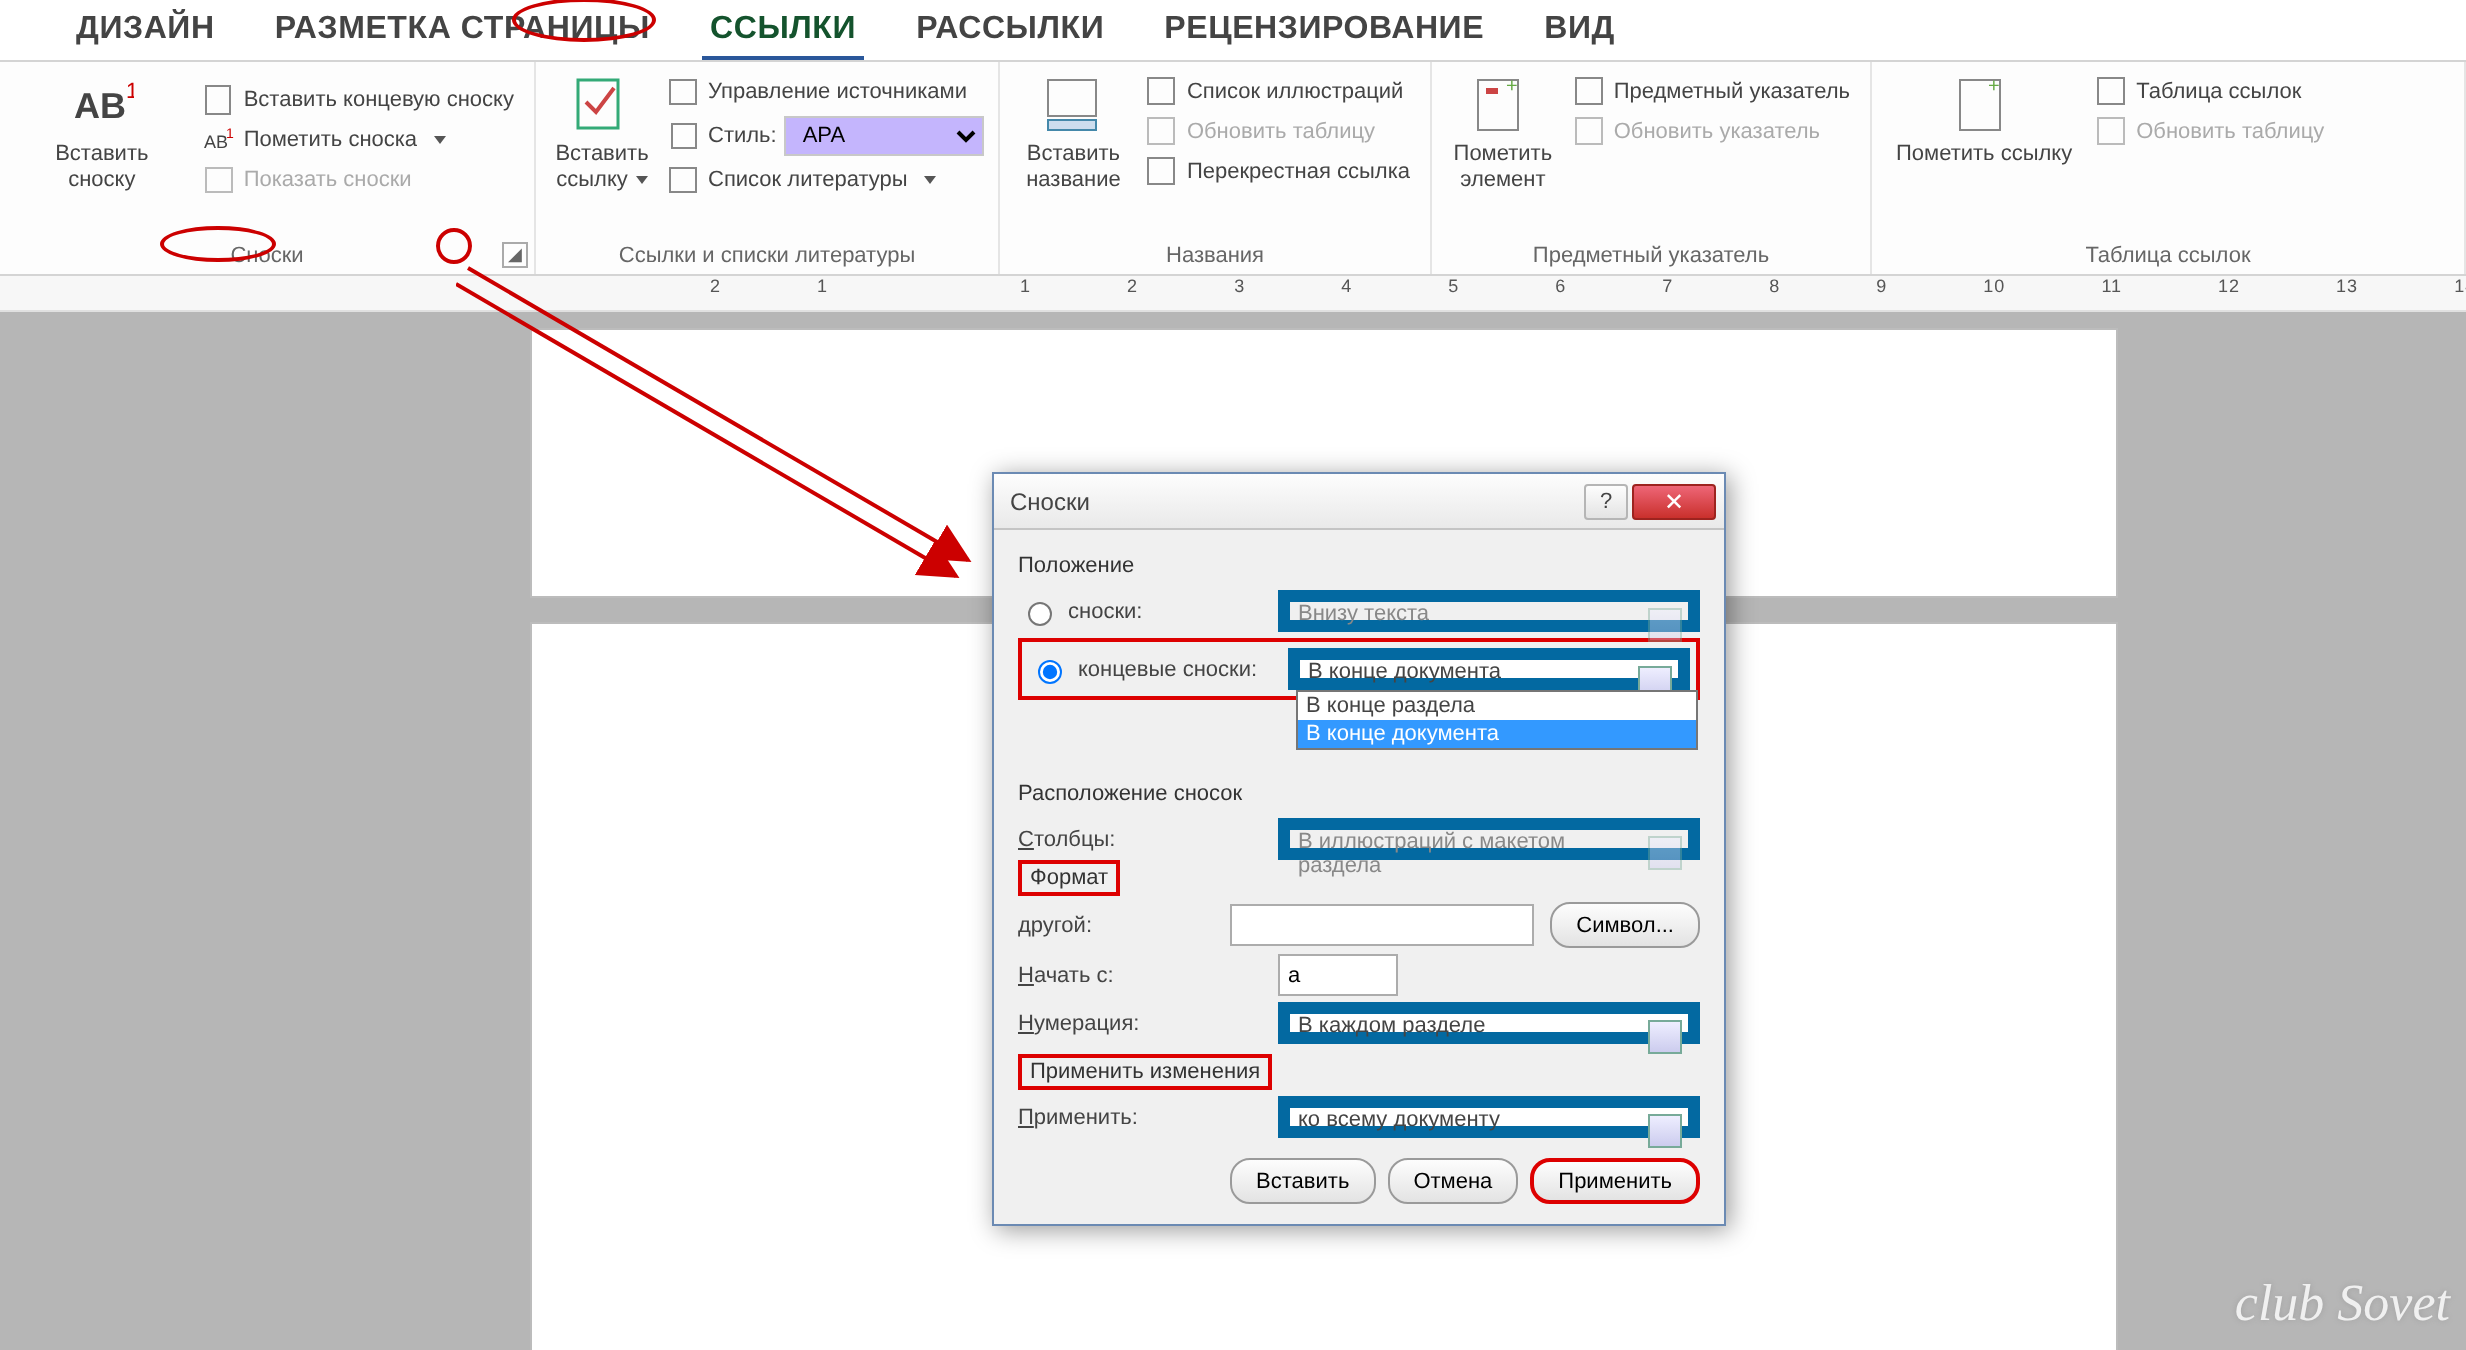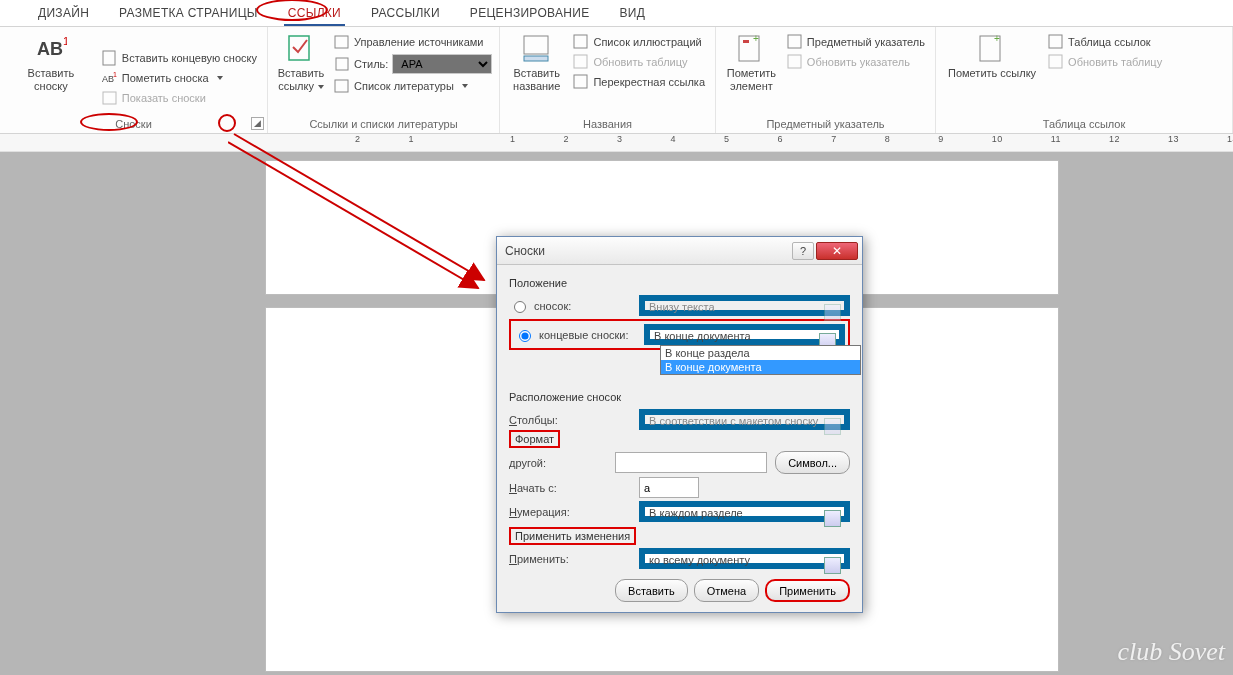--- a/index.html
+++ b/index.html
@@ -1,32 +1,32 @@
 <!DOCTYPE html>
 <html><head>
 <meta charset="utf-8">
 <style>
   * { box-sizing: border-box; }
   body { margin:0; padding:0; font-family: "Segoe UI", Tahoma, sans-serif; font-size:12px; color:#444; background:#fff; width:1233px; height:675px; overflow:hidden; position:relative; }
   .tabs { display:flex; gap:22px; padding:4px 10px 0 34px; border-bottom:1px solid #d4d4d4; background:#fff; }
-  .tab { font-size:12px; letter-spacing:0.3px; padding:2px 4px 4px 4px; color:#444; cursor:pointer; }
-  .tab.active { color:#b91c1c; border-bottom:2px solid #2a579a; }
+  .tab { font-size:16px; letter-spacing:0.3px; padding:2px 4px 4px 4px; color:#444; cursor:pointer;font-weight:bold; }
+  .tab.active { color:#14532d; border-bottom:2px solid #2a579a; }
   .circ { position:absolute; border:2px solid #c00; border-radius:50%; pointer-events:none; }
   .ribbon { display:flex; border-bottom:1px solid #d4d4d4; background:#fdfdfd; height:107px; }
   .group { border-right:1px solid #e5e5e5; padding:4px 8px 0 8px; display:flex; flex-direction:column; position:relative; }
   .group-body { flex:1 1 auto; display:flex; align-items:flex-start; gap:6px; }
   .group-label { text-align:center; font-size:11px; color:#666; padding:2px 0 3px 0; position:relative; }
   .big-btn { display:flex; flex-direction:column; align-items:center; gap:2px; padding:2px 4px; cursor:pointer; min-width:50px; }
   .big-btn .ico { width:32px; height:32px; display:flex; align-items:center; justify-content:center; }
   .big-btn .lbl { font-size:11px; text-align:center; line-height:1.15; }
   .small-row { display:flex; align-items:center; gap:4px; padding:1px 2px; font-size:11px; cursor:pointer; white-space:nowrap; }
   .small-row .ico { width:16px; height:16px; display:flex; align-items:center; justify-content:center; }
   .stack { display:flex; flex-direction:column; gap:2px; }
   .dd-caret::after { content:""; display:inline-block; border-top:4px solid #555; border-left:3px solid transparent; border-right:3px solid transparent; margin-left:4px; vertical-align:middle; }
-  .style-select { border:1px solid #c8c8c8; background:#737373; height:20px; width:100px; font-size:11px; padding:0 4px; }
+  .style-select { border:1px solid #c8c8c8; background:#c4b5fd; height:20px; width:100px; font-size:11px; padding:0 4px; }
   .launcher { position:absolute; right:3px; bottom:3px; width:13px; height:13px; border:1px solid #aaa; font-size:9px; line-height:11px; text-align:center; color:#666; cursor:pointer; }
   .ruler { height:18px; background:#f7f7f7; border-bottom:1px solid #e0e0e0; position:relative; font-size:9px; color:#555; padding-left:355px; overflow:hidden; }
   .ruler .ticks { display:flex; gap:48px; letter-spacing:0.5px; }
   .doc-area { background:#b6b6b6; height:530px; padding:8px 0; display:flex; gap:12px; flex-direction:column; align-items:center; }
   .page1 { background:#fff; width:794px; height:135px; border:1px solid #bcbcbc; margin-left:90px;}
   .page2 { background:#fff; width:794px; height:365px; border:1px solid #bcbcbc; margin-left:90px;}
   
   .dlg { position:absolute; left:496px; top:236px; width:367px; background:#f0f0f0; border:1px solid #6b8ab3; box-shadow:2px 2px 12px rgba(0,0,0,0.4); }
   .dlg-title { background:linear-gradient(#fdfdfd,#e9e9e9); height:28px; display:flex; align-items:center; padding:0 4px 0 8px; border-bottom:1px solid #c4c4c4; font-size:12px; }
   .dlg-title .spacer{flex:1;}
@@ -77,21 +77,21 @@
     <div class="group-body">
       <div class="big-btn">
         <div class="ico">
           <svg width="32" height="32">
               <text x="2" y="22" font-size="18" font-weight="bold" fill="#444">AB</text>
               <text x="28" y="12" font-size="11" fill="#c00">1</text>
             </svg>
         </div>
         <div class="lbl">Вставить сноску</div>
       </div>
-      <div class="stack" style="margin-top:18px;">
+      <div class="stack" style="margin-top:6px;">
         <div class="small-row">
           <span class="ico">
               <svg width="16" height="16">
                 <rect x="1" y="1" width="12" height="14" fill="none" stroke="#888"></rect>
               </svg>
             </span>
           <span>Вставить концевую сноску</span>
         </div>
         <div class="small-row dd-caret">
           <span class="ico">
@@ -313,44 +313,44 @@
     <span>Сноски</span>
     <span class="spacer"></span>
     <span class="help">?</span>
     <span class="close">✕</span>
   </div>
   <div class="dlg-body">
     <div class="sect-head">Положение</div>
     <div class="row">
       <div class="lab" style="display:flex;align-items:center;gap:5px;">
         <input type="radio" class="radio" style="">
-        <span class="u">сносок:</span>
+        <span class="u">сноски:</span>
       </div>
       <div class="sel dis"><span>Внизу текста</span></div>
     </div>
     <div class="row redbox" style="padding:3px;">
       <div class="lab" style="display:flex;align-items:center;gap:5px;">
         <input type="radio" class="radio" checked="" style="">
         <span class="u">концевые сноски:</span>
       </div>
       <div class="drop-wrap" style="flex:1;">
         <div class="sel"><span>В конце документа</span></div>
-        <div class="dd-list" style="left:16px;top:21px;width:100%;">
+        <div class="dd-list" style="left:4px;top:21px;width:100%;">
           <div>В конце раздела</div>
           <div class="hl">В конце документа</div>
         </div>
       </div>
     </div>
 
     <div style="height:34px;"></div>
 
     <div class="sect-head">Расположение сносок</div>
     <div class="row">
       <div class="lab u">Столбцы:</div>
-      <div class="sel dis"><span>В соответствии с макетом сноску</span></div>
+      <div class="sel dis"><span>В иллюстраций с макетом раздела</span></div>
     </div>
 
     <div class="sect-head" style="margin-top:2px;"><span class="redbox" style="padding:1px 4px;">Формат</span></div>
     <div class="row">
       <div class="lab u">другой:</div>
       <input class="txt" style="flex: 1 1 0%;">
       <button class="btn">Символ...</button>
     </div>
     <div class="row">
       <div class="lab u">Начать с:</div>

